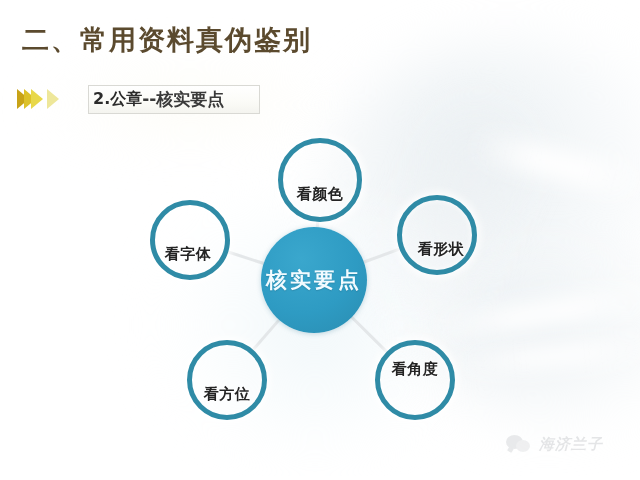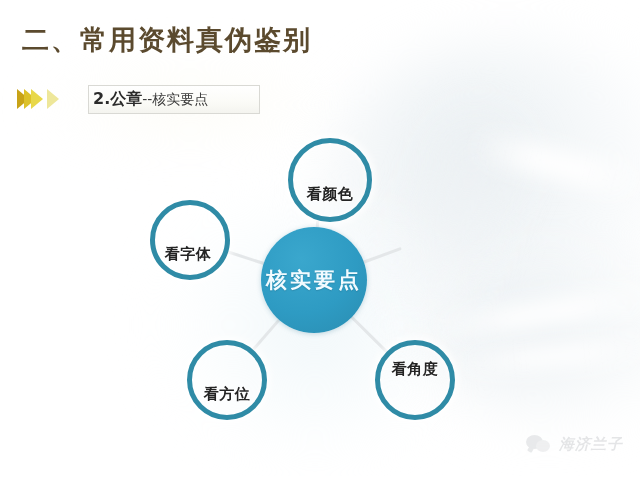--- a/index.html
+++ b/index.html
@@ -110,22 +110,22 @@
     padding-left: 4px;
     white-space: nowrap;
   }
   .sub-main {
     font-size: 16px;
     font-weight: bold;
     color: #2b2b2b;
     letter-spacing: 0px;
   }
   .sub-tail {
-    font-size: 14px;
-    font-weight: normal;
+    font-size: 17px;
+    font-weight: bold;
     color: #3a3a3a;
   }
 
   
   .diagram { position: absolute; left: 0; top: 0; width: 640px; height: 480px; }
 
   .node {
     position: absolute;
     box-sizing: border-box;
     border-radius: 50%;
@@ -169,21 +169,21 @@
     height: 3px;
     background: #e3e6e8;
     transform-origin: 0 50%;
     border-radius: 2px;
     opacity: 0.95;
   }
 
   
   .watermark {
     position: absolute;
-    left: 526px;
+    left: 506px;
     top: 434px;
     display: flex;
     align-items: center;
     opacity: 0.30;
   }
   .wechat-icon {
     position: relative;
     width: 26px; height: 20px;
     margin-right: 7px;
   }
@@ -233,22 +233,25 @@
     <span class="sub-main">2.公章</span>
     <span class="sub-tail">--核实要点</span>
   </div>
 
   <div class="diagram" id="diagram">
       <div class="connector" style="left: 316.935px; top: 229.588px; width: 11.1798px; transform: rotate(-86.5664deg); background: rgb(227, 230, 232);"></div>
       <div class="connector" style="left: 360.017px; top: 261.665px; width: 43.9733px; transform: rotate(-20.0952deg); background: rgb(227, 230, 232);"></div>
       <div class="connector" style="left: 348.82px; top: 312.975px; width: 55.1302px; transform: rotate(44.7149deg); background: rgb(227, 230, 232);"></div>
       <div class="connector" style="left: 281.838px; top: 315.468px; width: 45.5481px; transform: rotate(131.023deg); background: rgb(227, 230, 232);"></div>
       <div class="connector" style="left: 267.366px; top: 263.457px; width: 43.292px; transform: rotate(-162.121deg); background: rgb(227, 230, 232);"></div>
-      <div class="node ring" style="left: 288px; top: 138px; width: 84px; height: 84px; border-color: rgb(47, 139, 166); text-align: center;">
+      <div class="node ring" style="left: 278px; top: 138px; width: 84px; height: 84px; border-color: rgb(47, 139, 166); text-align: center;">
         <span class="label" style="left: 0px; bottom: 13px;">看颜色</span>
+      </div>
+      <div class="node ring" style="left: 397px; top: 195px; width: 80px; height: 80px; border-color: rgb(47, 139, 166);">
+        <span class="label" style="left: 4px; bottom: 11px;">看形状</span>
       </div>
       <div class="node ring" style="left: 375px; top: 340px; width: 80px; height: 80px; border-color: rgb(47, 139, 166); align-items: center;">
         <span class="label" style="left: 0px; bottom: 11px;">看角度</span>
       </div>
       <div class="node ring" style="left: 187px; top: 340px; width: 80px; height: 80px; border-color: rgb(47, 139, 166);">
         <span class="label" style="left: 0px; bottom: 11px;">看方位</span>
       </div>
       <div class="node ring" style="left: 150px; top: 200px; width: 80px; height: 80px; border-color: rgb(47, 139, 166);">
         <span class="label" style="left: -2px; bottom: 11px;">看字体</span>
       </div>

